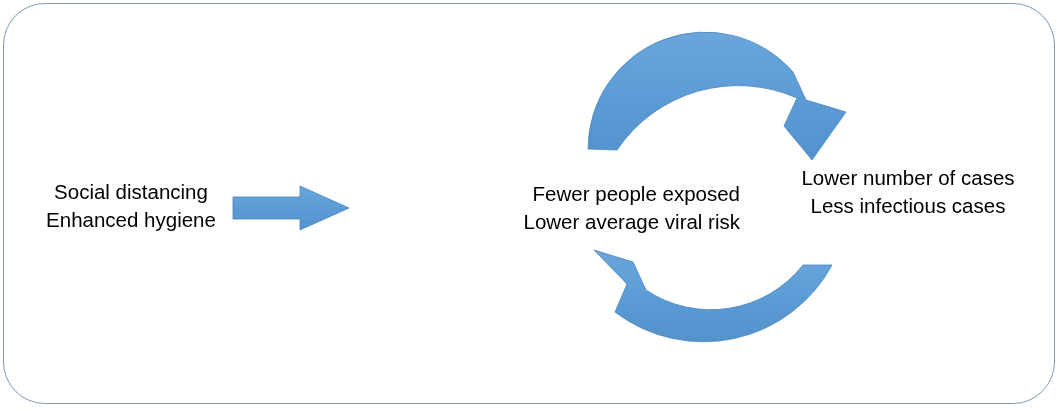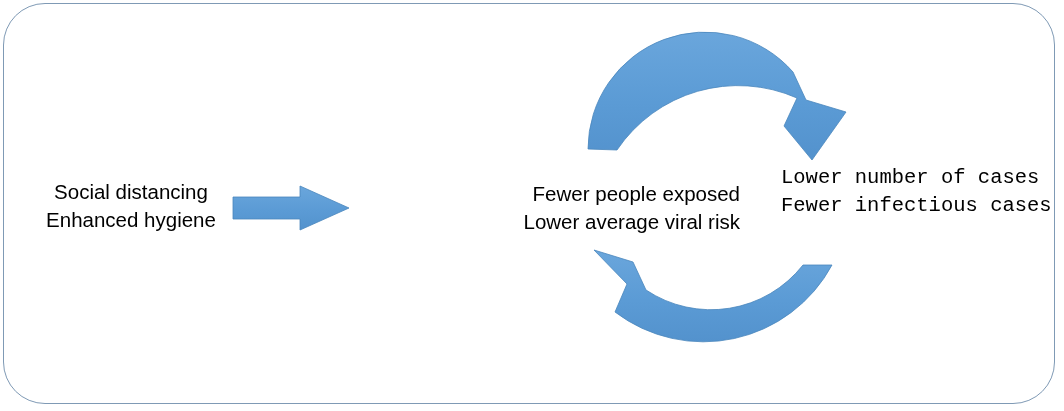--- a/index.html
+++ b/index.html
@@ -56,21 +56,20 @@
   #middle-block {
     left: 362px;
     top: 180px;
     width: 378px;
     text-align: right;
   }
   #output-block {
     left: 781px;
     top: 164px;
     width: 254px;
-    font-family: Liberation Mono, monospace;
   }
 </style>
 </head>
 <body>
 
 <div id="figure-root">
 
   <div class="frame"></div>
 
   <svg class="cycle-svg" viewBox="0 0 1064 411">
@@ -115,16 +114,16 @@
     <span class="line">Enhanced hygiene</span>
   </div>
 
   <div class="text-block" id="middle-block">
     <span class="line">Fewer people exposed</span>
     <span class="line">Lower average viral risk</span>
   </div>
 
   <div class="text-block" id="output-block">
     <span class="line">Lower number of cases</span>
-    <span class="line">Fewer infectious cases</span>
+    <span class="line">Less infectious cases</span>
   </div>
 
 </div>
 
 </body></html>

